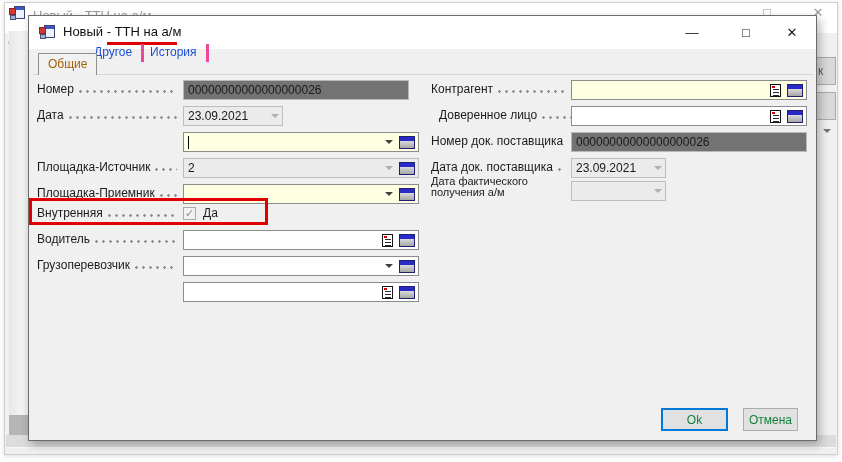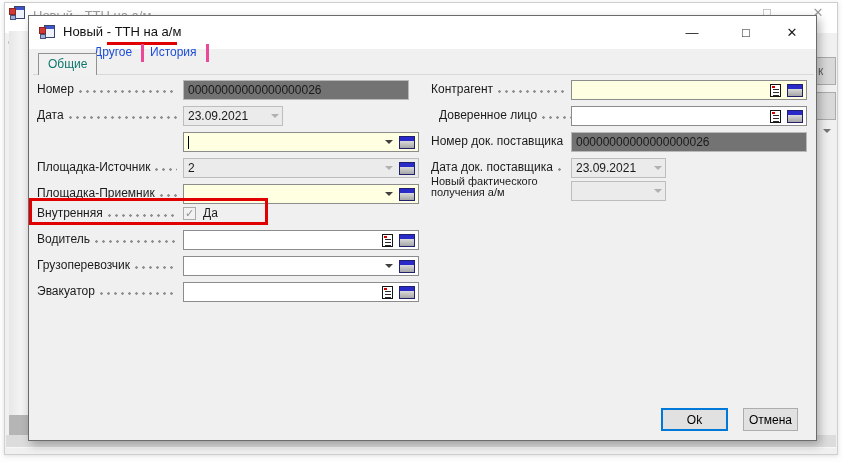--- a/index.html
+++ b/index.html
@@ -46,21 +46,21 @@
   }
   .d-titlebar { position:absolute; left:0; top:0; right:0; height:33px; background:#ffffff; }
   .d-title { position:absolute; left:34px; top:8px; font-size:13px; color:#111111; white-space:nowrap; }
   .d-underline { position:absolute; left:78px; top:26px; width:70px; height:3px; background:#e10000; }
   .d-ctrl { position:absolute; top:7px; width:22px; height:20px; text-align:center; font-size:13px; line-height:20px; color:#1a1a1a; cursor:default; }
 
   
   .tabline { position:absolute; left:4px; top:58px; width:781px; height:1px; background:#d8d8d8; }
   .tab { position:absolute; font-size:12px; }
   .tab.active { top:37px; height:22px; padding:3px 9px 0 9px; background:#f1f1f1;
-                border:1px solid #919191; border-bottom:none; color:#0f766e; z-index:2; }
+                border:1px solid #919191; border-bottom:none; color:#a16207; z-index:2; }
   .tab.inactive { top:28px; height:18px; padding:1px 9px 0 9px; color:#1d4ed8; border-right:3px solid #ec4899; }
 
   
   .lbl { position:absolute; display:flex; font-size:12px; color:#1b1b1b; }
   .lbl .txt { white-space:nowrap; }
   .lbl .dots { flex:1 1 auto; align-self:flex-end; height:3px; margin:0 6px 3px 5px;
       background-image:radial-gradient(circle at 1.5px 1.5px, #8f8f8f 1.1px, rgba(0,0,0,0) 1.5px);
       background-size:7px 3px; background-repeat:repeat-x; }
   .lbl-l { left:8px;  width:146px; }
   .lbl-r { left:402px; width:140px; }
@@ -92,21 +92,21 @@
               border:1px solid #ababab; background:#f2f2f2; color:#8f8f8f;
               font-size:11px; line-height:11px; text-align:center; font-family:"DejaVu Sans",sans-serif; }
   .chk-lbl { position:absolute; left:174px; top:190px; font-size:12px; color:#1b1b1b; }
 
   
   .red-box { position:absolute; left:0px; top:182px; width:239px; height:27px;
              border:3px solid #e10000; z-index:5; pointer-events:none; }
 
   
   .btn { position:absolute; top:392px; height:23px; background:#e1e1e1; border:1px solid #adadad;
-         font-size:12px; color:#000000; display:flex; align-items:center; justify-content:center; }
+         font-size:12px; color:#15803d; display:flex; align-items:center; justify-content:center; }
   .btn-ok { left:632px; width:67px; border:2px solid #0078d7; }
   .btn-cancel { left:714px; width:55px; }
 </style>
 </head>
 <body>
 
 <div class="page">
 
   <div class="p-win">
     <div class="p-titlebar">
@@ -231,24 +231,20 @@
       <span class="txt">Грузоперевозчик</span>
         <span class="dots"></span>
     </div>
     <div class="field w-full" style="left:154px; top:240px;">
       <span class="tools">
         <span class="cmb-arrow"></span>
         <span class="winbtn"></span>
       </span>
     </div>
 
-    <div class="lbl lbl-l" style="top:268px;">
-      <span class="txt">Эвакуатор</span>
-        <span class="dots"></span>
-    </div>
     <div class="field w-full" style="left:154px; top:266px;">
       <span class="tools">
         <span class="browse"></span>
         <span class="winbtn"></span>
       </span>
     </div>
 
     <div class="lbl lbl-r" style="top:66px;">
       <span class="txt">Контрагент</span>
         <span class="dots"></span>
@@ -284,21 +280,21 @@
         <span class="dots"></span>
     </div>
     <div class="field f-dis w-date-s" style="left:542px; top:142px;">
       <span>23.09.2021</span>
       <span class="tools">
           <span class="cmb-arrow dim"></span>
         </span>
     </div>
 
     <div class="lbl lbl-r" style="top:160px; width:146px; line-height:11px; font-size:11px;">
-      <span class="txt" style="white-space:normal;">Новый фактического получения а/м</span>
+      <span class="txt" style="white-space:normal;">Дата фактического получения а/м</span>
     </div>
     <div class="field f-dis w-date-s" style="left:542px; top:165px;">
       <span class="tools">
           <span class="cmb-arrow dim"></span>
         </span>
     </div>
 
     <div class="btn btn-ok">
       <span>Ok</span>
     </div>

